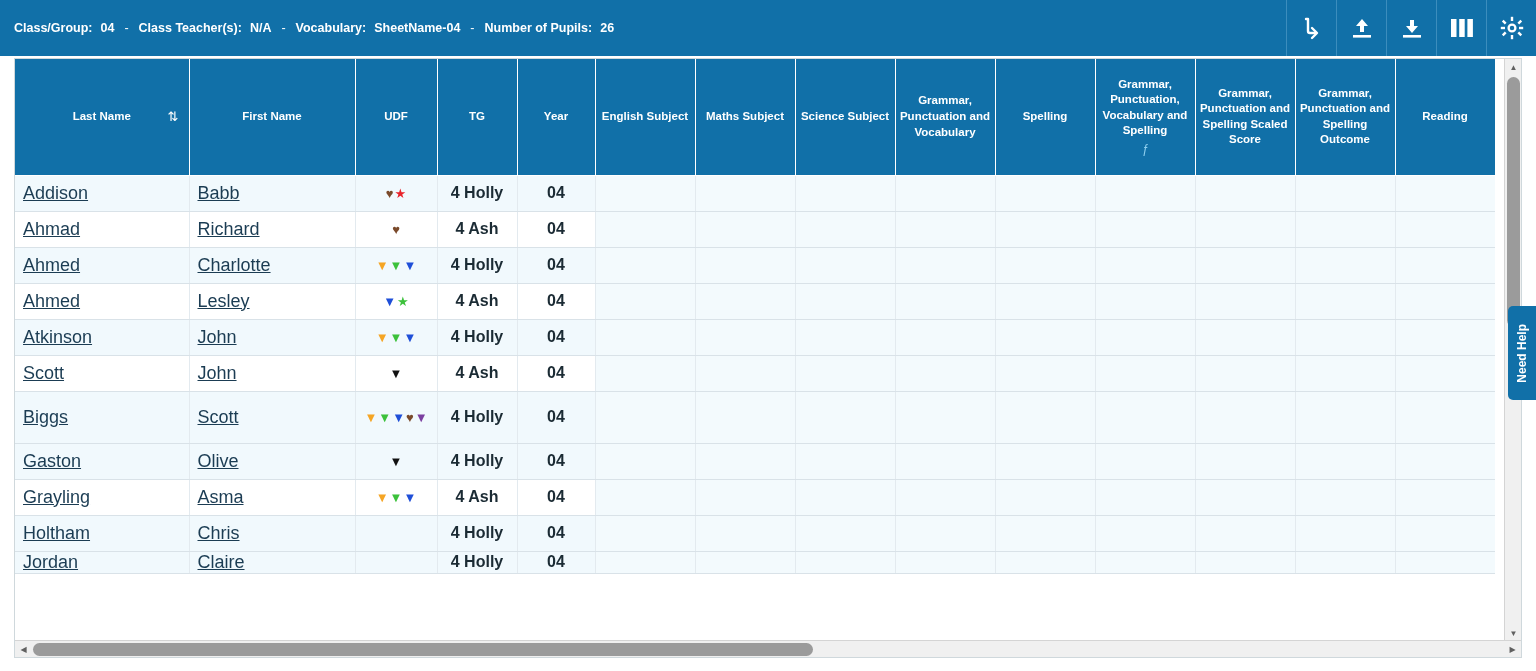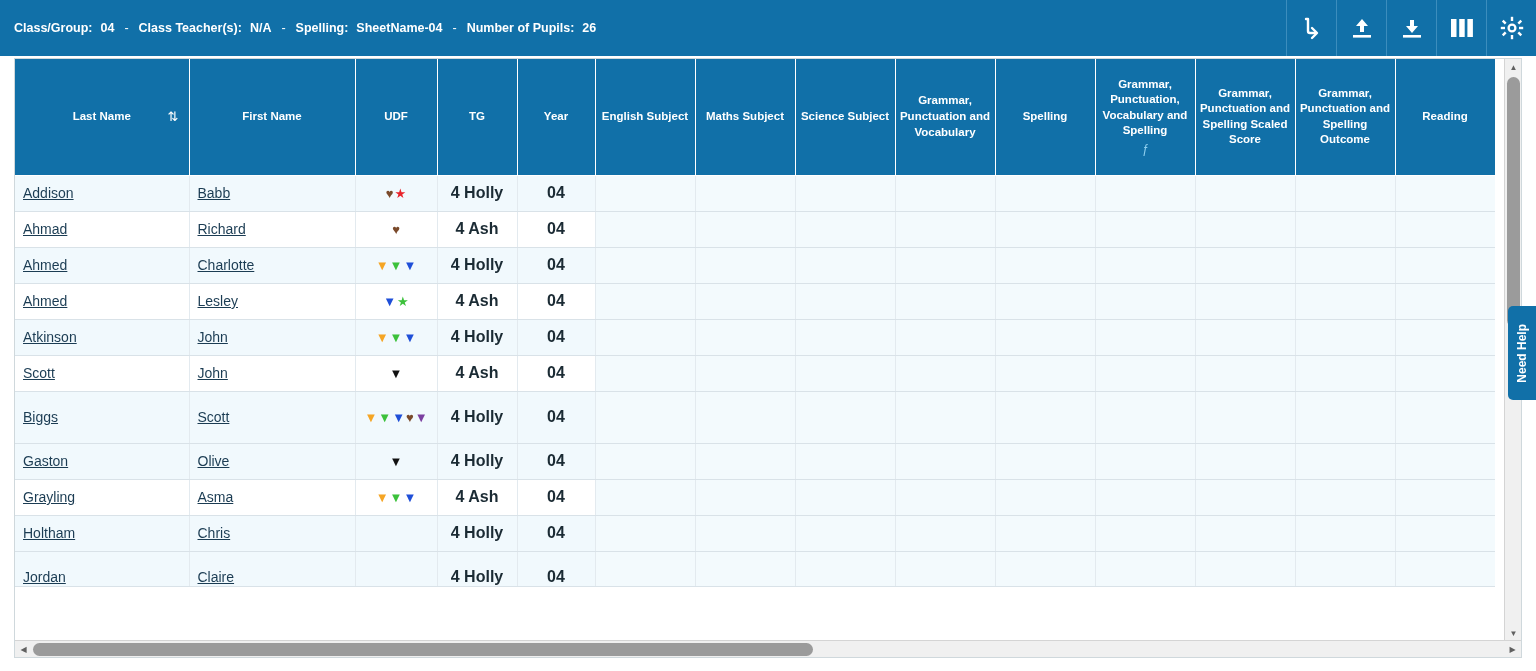--- a/index.html
+++ b/index.html
@@ -118,30 +118,30 @@
     border-right: 1px solid #e3eaef;
     border-bottom: 1px solid #d9e2e8;
     height: 36px;
     padding: 2px 8px;
     vertical-align: middle;
     color: #1b2b34;
   }
   tbody tr.alt td { background: #f1f9fd; }
   tbody tr td { background: #ffffff; }
   tbody tr.tall td { height: 52px; }
-  tbody tr.clipped td { height: 14px; overflow: hidden; padding-top: 16px; padding-bottom: 0; }
+  tbody tr.clipped td { height: 14px; overflow: hidden; padding-top: 0; padding-bottom: 0; }
 
   td.name {
     text-align: left;
     padding-left: 10px;
   }
   td.name a {
     color: #1b3c53;
     text-decoration: underline;
-    font-size: 14px;
+    font-size: 18px;
     cursor: pointer;
   }
   td.center { text-align: center; font-weight: bold; font-size: 16px; }
   td.udf { text-align: center; }
   td.entry { background: #f3fafd; }
   tbody tr.alt td.entry { background: #f3fafd; }
 
   .marks {
     display: flex;
     flex-wrap: wrap;
@@ -236,21 +236,21 @@
 <div id="app">
 
   <div class="topbar">
     <div class="topbar-info">
       <span class="lbl">Class/Group:</span>
       <span class="val">04</span>
       <span class="sep">-</span>
       <span class="lbl">Class Teacher(s):</span>
       <span class="val">N/A</span>
       <span class="sep">-</span>
-      <span class="lbl">Spelling:</span>
+      <span class="lbl">Vocabulary:</span>
       <span class="val">SheetName-04</span>
       <span class="sep">-</span>
       <span class="lbl">Number of Pupils:</span>
       <span class="val">26</span>
     </div>
 
     <div class="topbar-tools">
       <div class="tool-btn">
         <svg width="22" height="24" viewBox="0 0 22 24">
             <path d="M5 3 h2 v12 a2 2 0 0 0 2 2 h5" stroke="#fff" stroke-width="2.4" fill="none" stroke-linecap="round" stroke-linejoin="round"></path>

